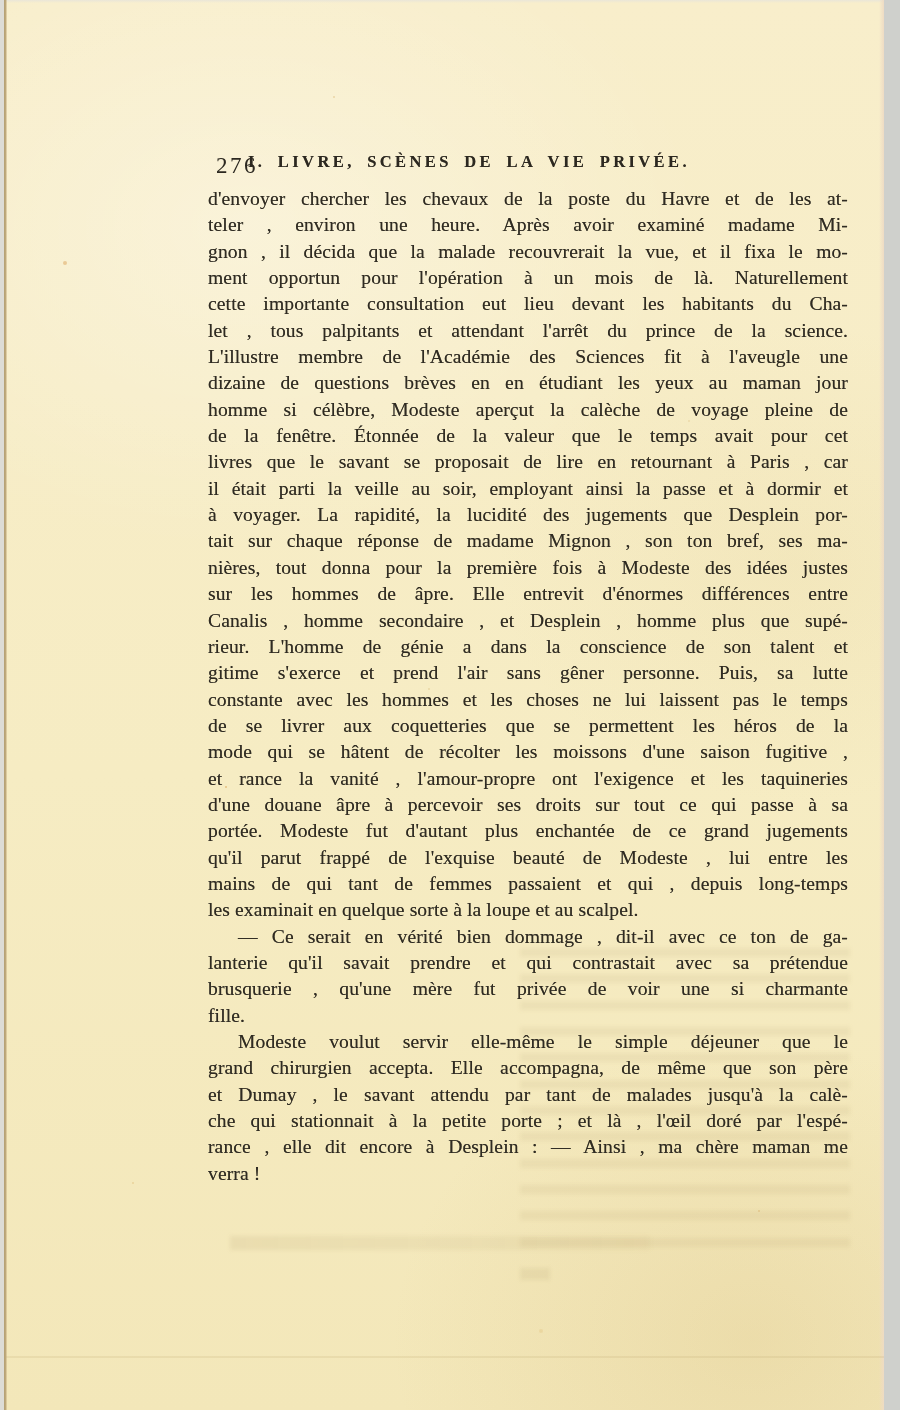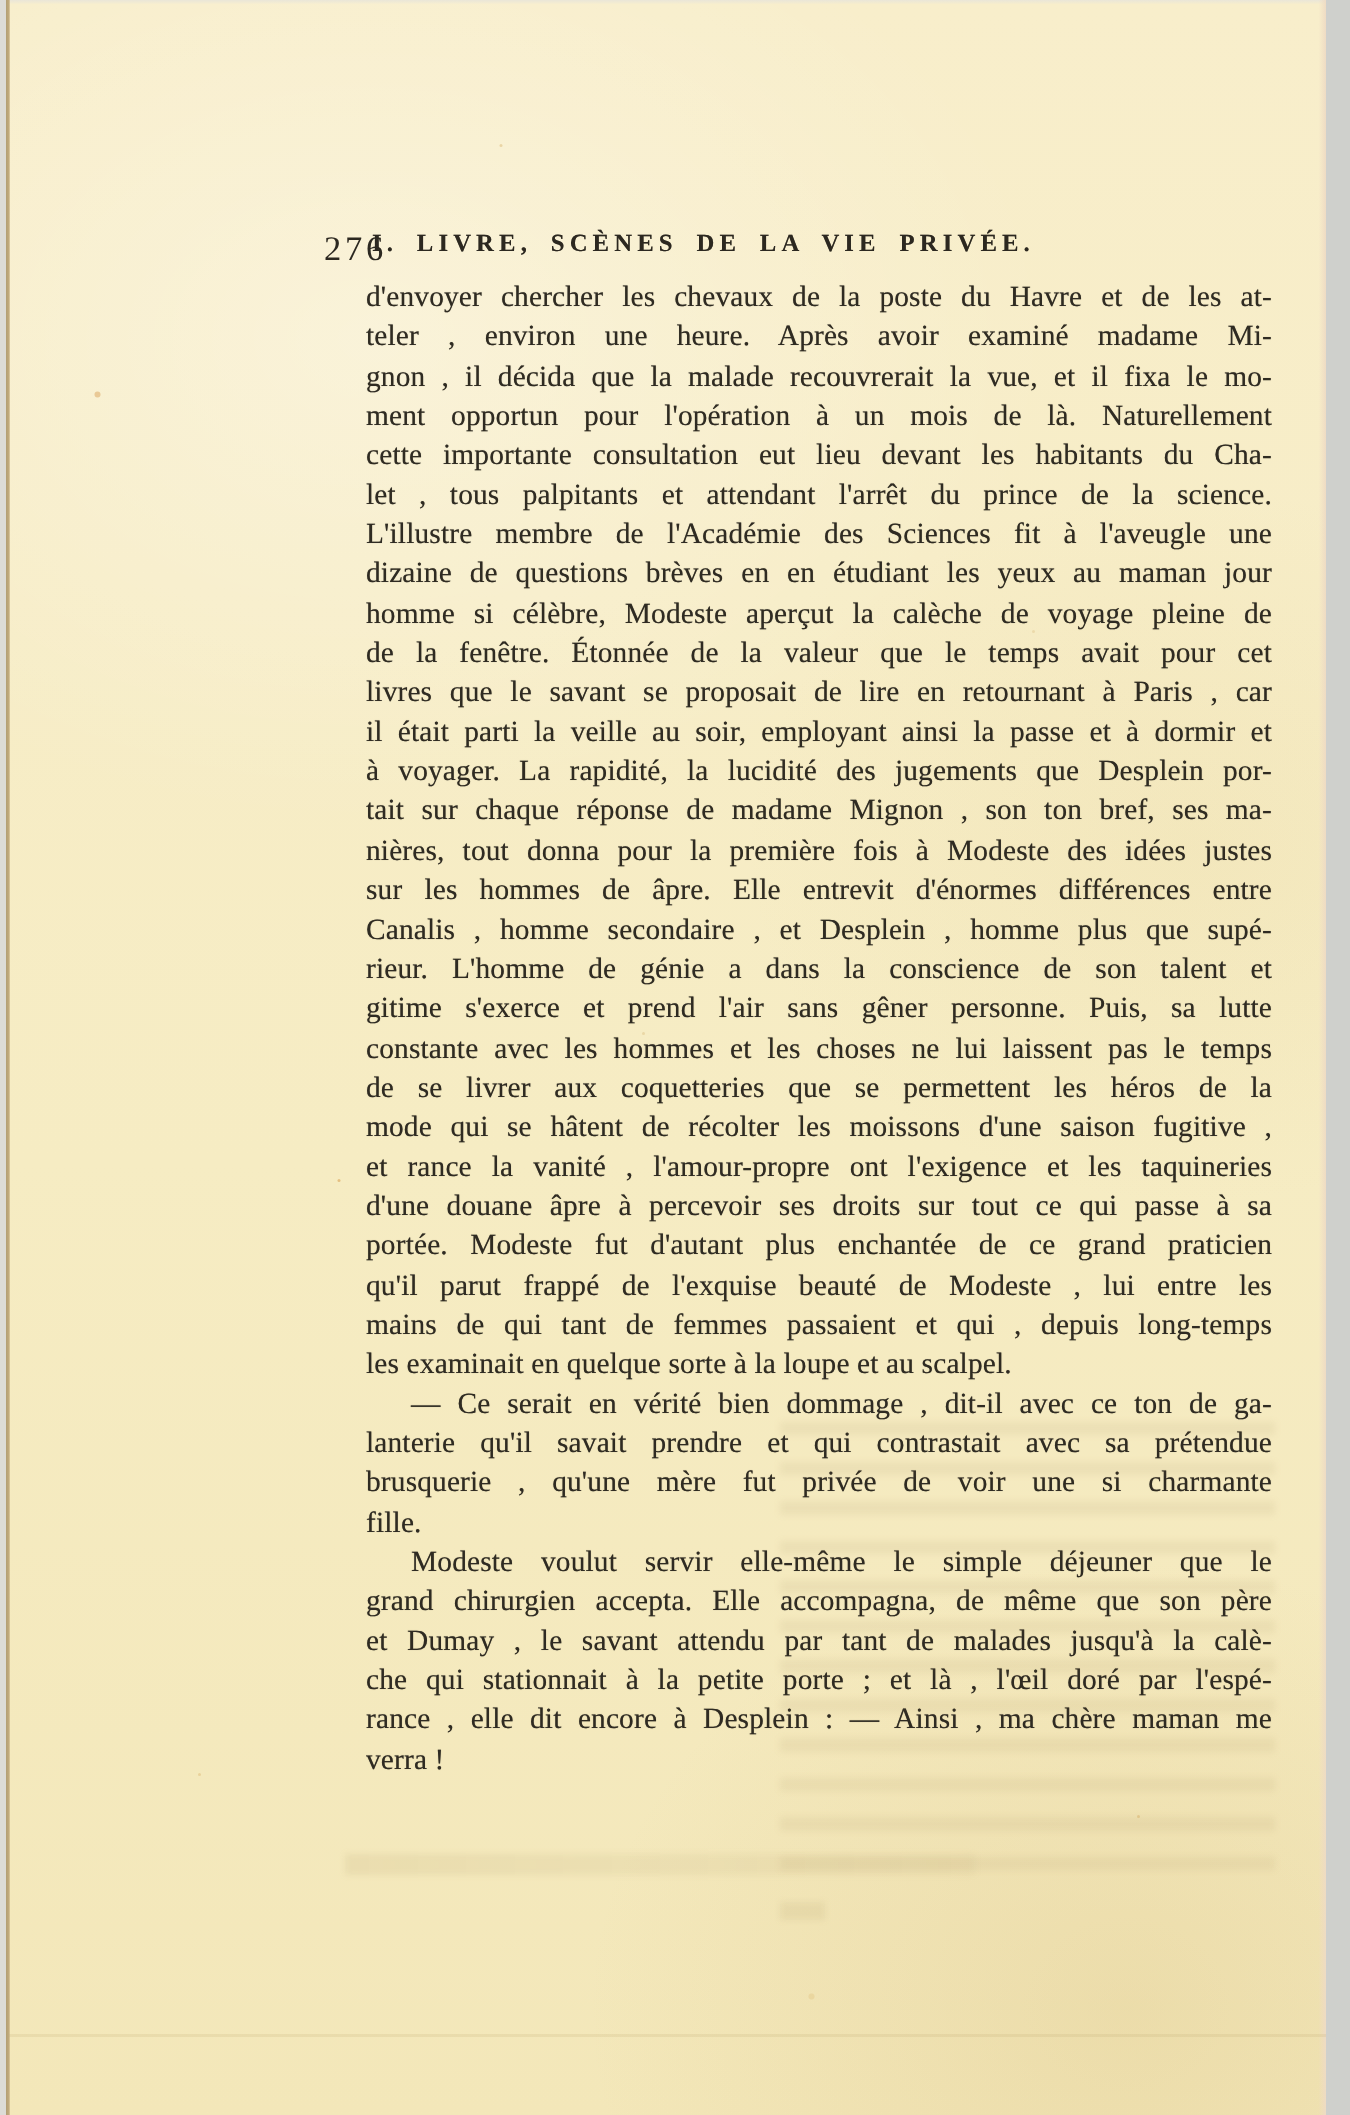--- a/index.html
+++ b/index.html
@@ -26,21 +26,21 @@
   .running-head{position:absolute;left:208px;top:152px;width:640px;height:30px;}
   .pagenum{position:absolute;left:8px;top:1px;font-size:23px;letter-spacing:2.5px;color:#2c2820;}
   .rtitle{display:block;text-align:left;font-size:16.5px;font-weight:700;
     letter-spacing:3.4px;word-spacing:5px;padding-left:40px;color:#2c2820;
     text-shadow:0 0 .4px rgba(44,40,32,.55);}
   
   .textblock{position:absolute;left:208px;top:186px;width:640px;
     font-size:19.6px;line-height:26.35px;letter-spacing:.1px;
     text-shadow:0 0 .45px rgba(47,43,34,.6);}
   .line{height:26.35px;overflow:hidden;text-align:justify;
-    text-align-last:justify;margin-left:36px;-moz-text-align-last:justify;}
+    text-align-last:justify;-moz-text-align-last:justify;}
   .line.e{text-align-last:left;-moz-text-align-last:left;}
   .line.i{text-indent:30px;}
   
   .showthrough-a{position:absolute;left:520px;top:948px;width:330px;height:300px;
     background:repeating-linear-gradient(180deg,rgba(150,124,68,.085) 0 9px,rgba(150,124,68,0) 9px 26.35px);
     filter:blur(2px);}
   .showthrough-b{position:absolute;left:230px;top:1236px;width:420px;height:14px;
     background:linear-gradient(90deg,rgba(150,124,68,.10),rgba(150,124,68,.05));filter:blur(2.2px);}
   .showthrough-c{position:absolute;left:520px;top:1268px;width:30px;height:12px;
     background:rgba(150,124,68,.10);filter:blur(2px);}
@@ -87,21 +87,21 @@
       <div class="line">nières, tout donna pour la première fois à Modeste des idées justes</div>
       <div class="line">sur les hommes de âpre. Elle entrevit d'énormes différences entre</div>
       <div class="line">Canalis ,  homme secondaire ,  et Desplein ,  homme plus que supé-</div>
       <div class="line">rieur. L'homme de génie a dans la conscience de son talent et</div>
       <div class="line">gitime s'exerce et prend l'air sans gêner personne. Puis, sa lutte</div>
       <div class="line">constante avec les hommes et les choses ne lui laissent pas le temps</div>
       <div class="line">de se livrer aux coquetteries que se permettent les héros de la</div>
       <div class="line">mode qui se hâtent de récolter les moissons d'une saison fugitive ,</div>
       <div class="line">et rance la vanité , l'amour-propre ont l'exigence et les taquineries</div>
       <div class="line">d'une douane âpre à percevoir ses droits sur tout ce qui passe à sa</div>
-      <div class="line">portée. Modeste fut d'autant plus enchantée de ce grand praticien</div>
+      <div class="line">portée. Modeste fut d'autant plus enchantée de ce grand jugements</div>
       <div class="line">qu'il parut frappé de l'exquise beauté de Modeste ,  lui entre les</div>
       <div class="line">mains de qui tant de femmes passaient et qui ,  depuis long-temps</div>
       <div class="line e">les examinait en quelque sorte à la loupe et au scalpel.</div>
       <div class="line i">— Ce serait en vérité bien dommage ,  dit-il avec ce ton de ga-</div>
       <div class="line">lanterie qu'il savait prendre et qui contrastait avec sa prétendue</div>
       <div class="line">brusquerie ,  qu'une mère fut privée de voir une si charmante</div>
       <div class="line e">fille.</div>
       <div class="line i">Modeste voulut servir elle-même le simple déjeuner que le</div>
       <div class="line">grand chirurgien accepta. Elle accompagna, de même que son père</div>
       <div class="line">et Dumay ,  le savant attendu par tant de malades jusqu'à la  calè-</div>

